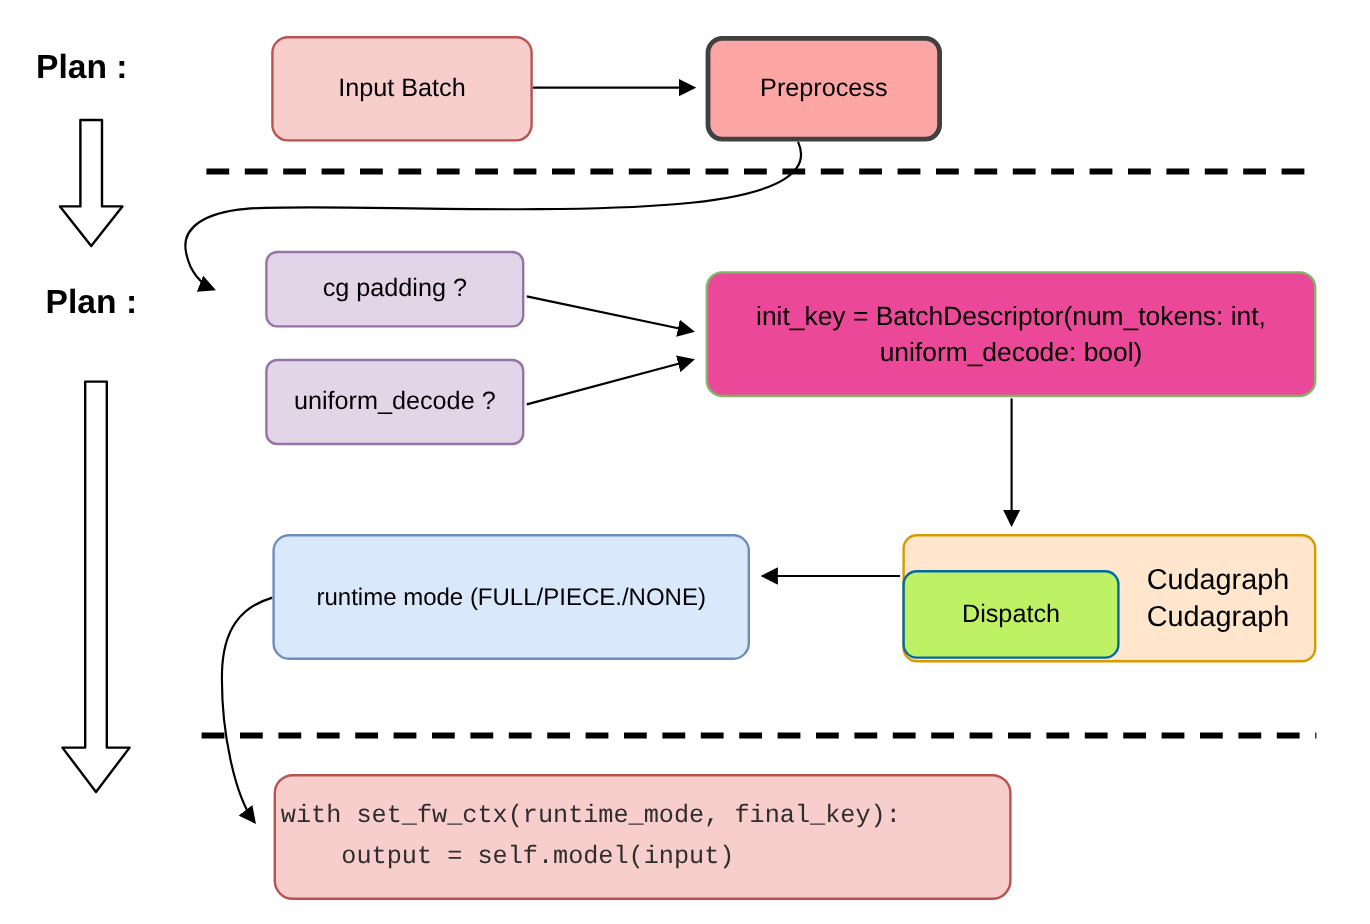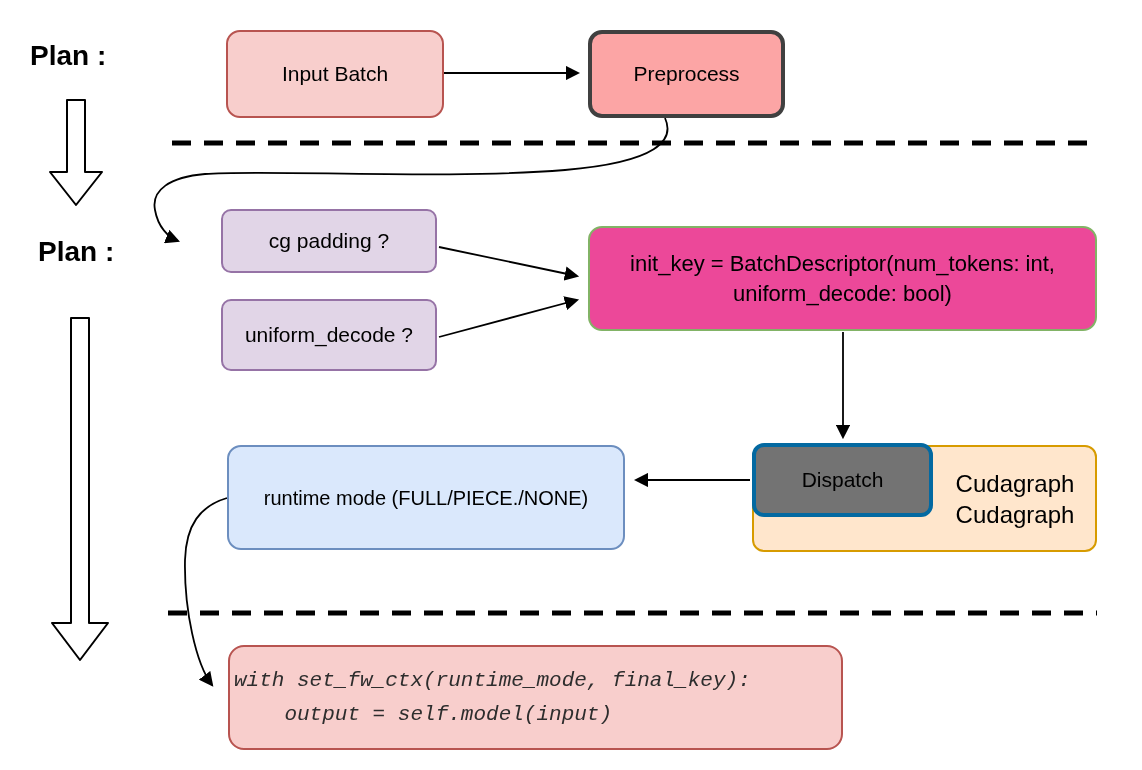--- a/index.html
+++ b/index.html
@@ -12,21 +12,21 @@
     position:absolute;display:flex;flex-direction:column;align-items:center;justify-content:center;
     text-align:center;box-sizing:border-box;line-height:1.25;
   }
   .node .ln{display:block;}
   .red    {background:#F8CECC;border:2px solid #B85450;}
   .yellow {background:#fca5a5;border:4px solid #404040;}
   .purple {background:#E1D5E7;border:2px solid #9673A6;}
   .green  {background:#ec4899;border:2px solid #82B366;}
   .blue   {background:#DAE8FC;border:2px solid #6C8EBF;}
   .orange-light{background:#FFE6CC;border:2px solid #D79B00;}
-  .orange-dark {background:#737373;border:4px solid #0369a1;}
+  .orange-dark {background:#bef264;border:2px solid #0369a1;margin-top:32px;}
   .code-node{
     align-items:flex-start;text-align:left;
     font-family:"Liberation Mono","DejaVu Sans Mono",monospace;
     font-size:21px;line-height:34px;color:#2d2d2d;padding-left:4px;
   }
   .code-node .ln{white-space:pre;}
   svg.arrows{position:absolute;left:0;top:0;pointer-events:none;}
 </style>
 </head>
 <body>
@@ -83,18 +83,18 @@
     <span class="ln">Cudagraph</span>
   </div>
   <div class="node orange-dark" style="left:752px;top:443px;width:181px;height:74px;border-radius:12px;font-size:21px;">
     <span class="ln">Dispatch</span>
   </div>
 
   <div class="node blue" style="left:227px;top:445px;width:398px;height:105px;border-radius:14px;font-size:20px;line-height:26px;">
     <span class="ln">runtime mode (FULL/PIECE./NONE)</span>
   </div>
 
-  <div class="node red code-node" style="left:228px;top:645px;width:615px;height:105px;border-radius:16px;font-style:italic;">
+  <div class="node red code-node" style="left:228px;top:645px;width:615px;height:105px;border-radius:16px;">
     <span class="ln">with set_fw_ctx(runtime_mode, final_key):</span>
     <span class="ln">    output = self.model(input)</span>
   </div>
 
 </div>
 
 </body></html>

